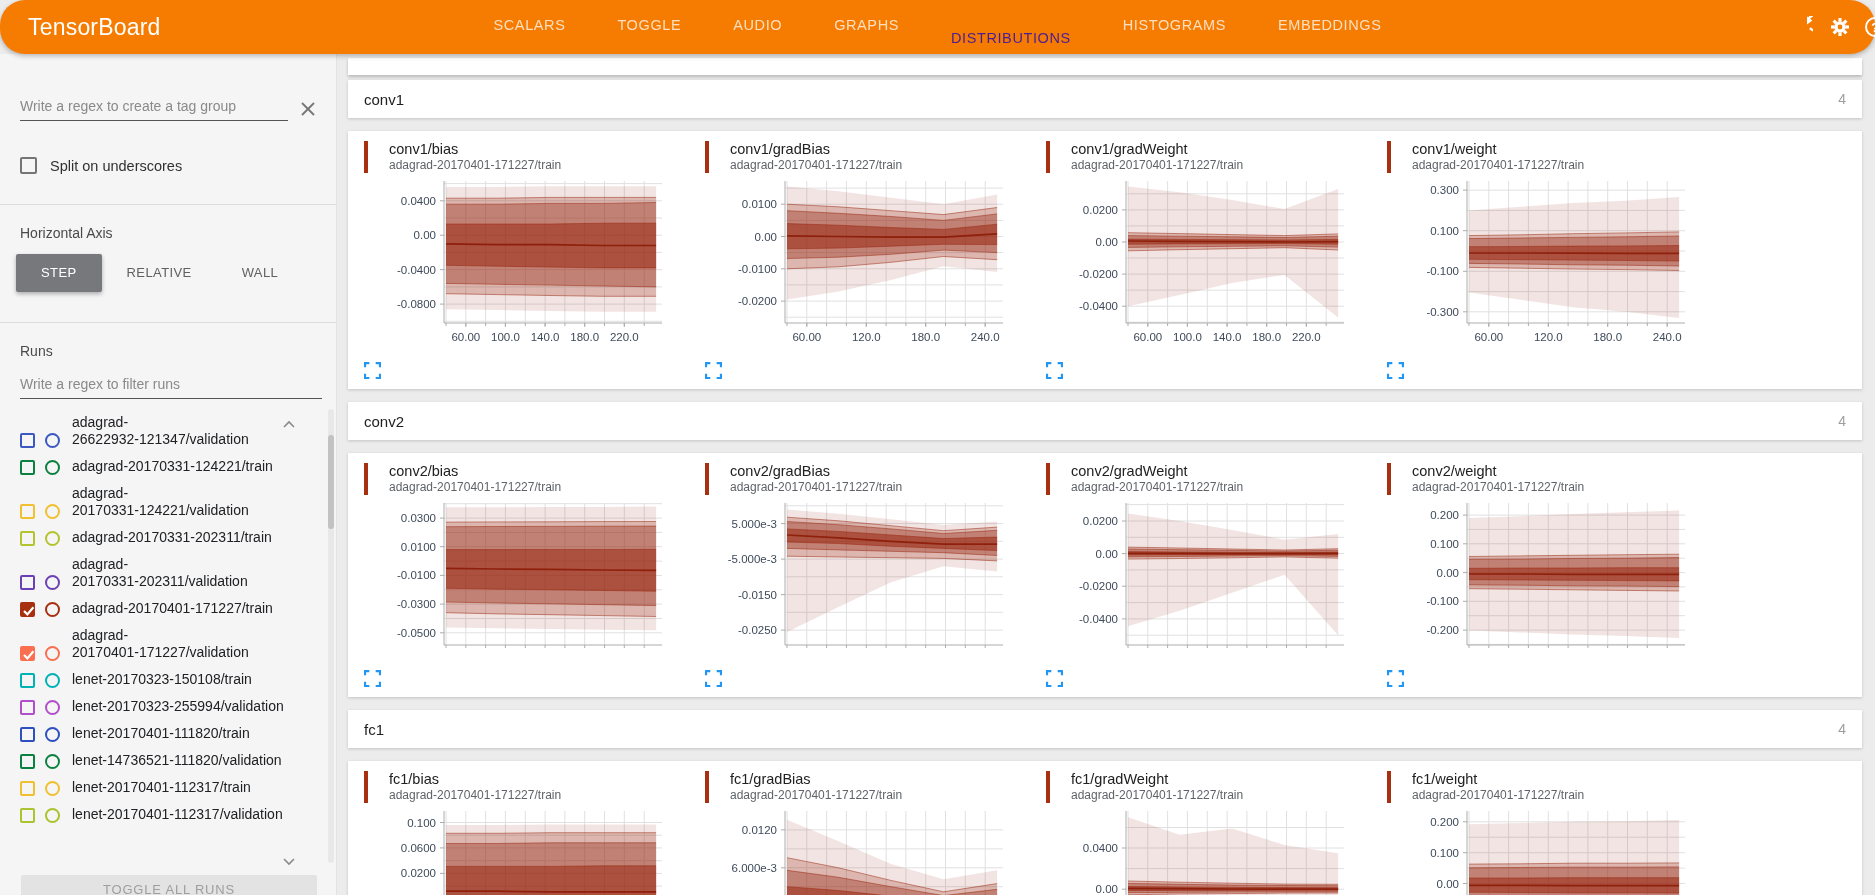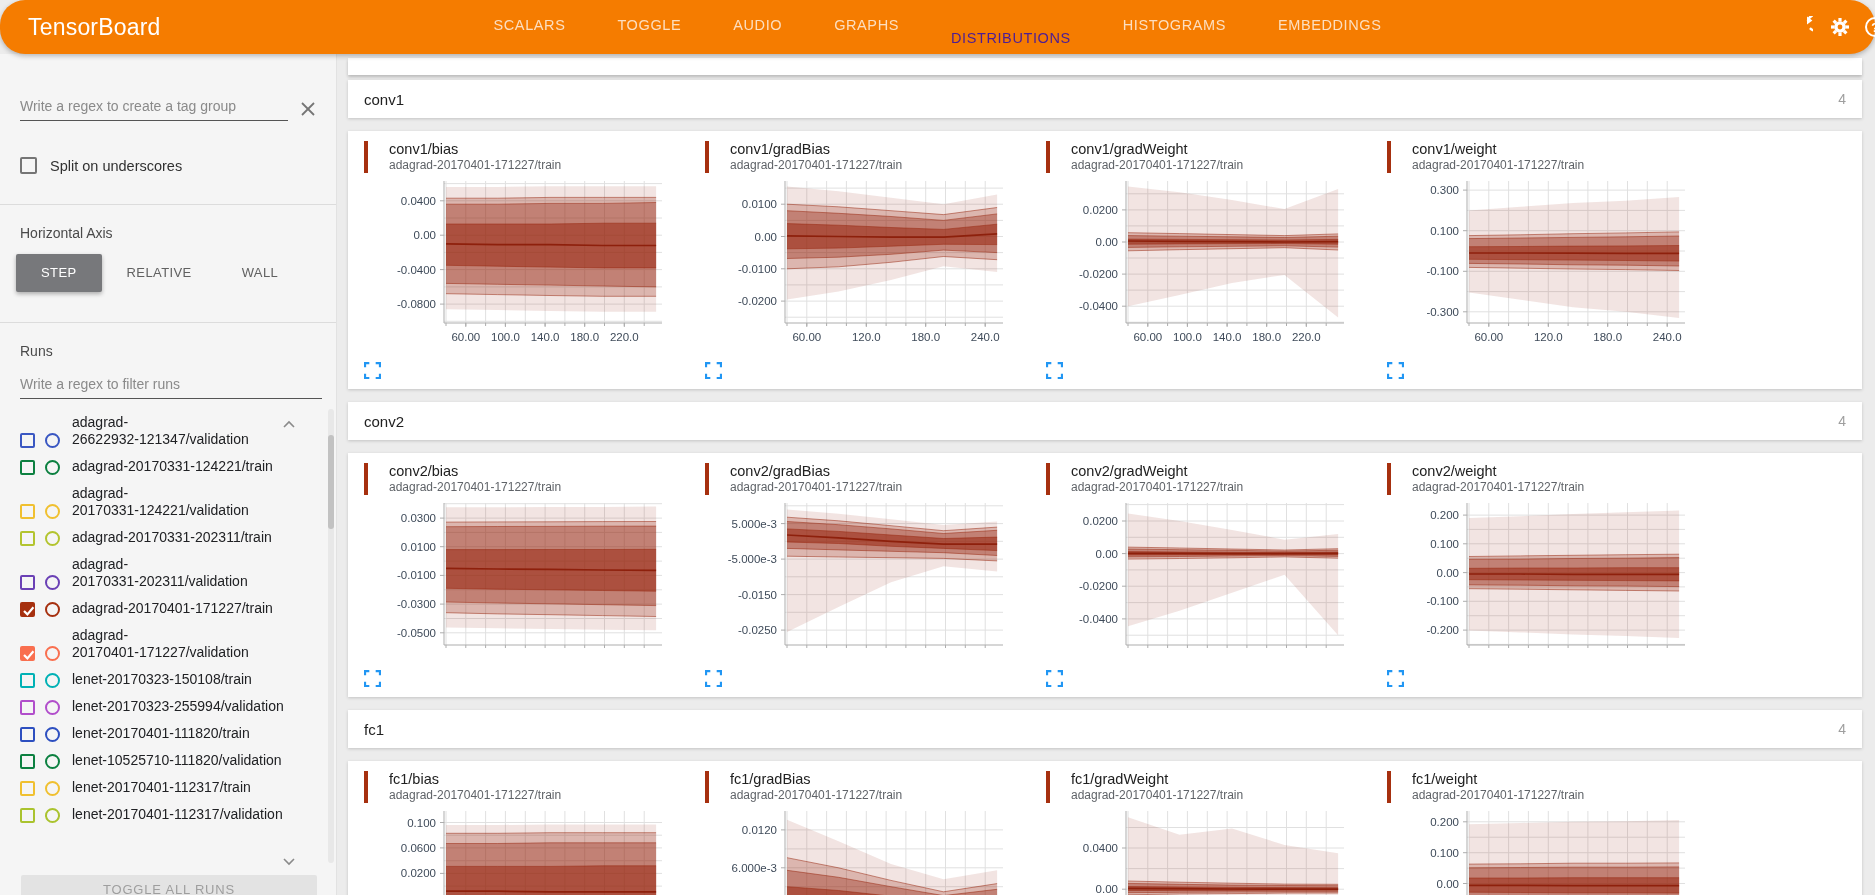--- a/index.html
+++ b/index.html
@@ -218,21 +218,21 @@
         <span class="run-cb" style="border-color: rgb(45, 79, 192);"></span>
         <span class="run-rc" style="border-color: rgb(45, 79, 192);"></span>
         <div class="run-lbl">
           <div>lenet-20170401-111820/train</div>
         </div>
       </div>
       <div class="run-item">
         <span class="run-cb" style="border-color: rgb(12, 128, 64);"></span>
         <span class="run-rc" style="border-color: rgb(12, 128, 64);"></span>
         <div class="run-lbl">
-          <div>lenet-10525710-111820/validation</div>
+          <div>lenet-14736521-111820/validation</div>
         </div>
       </div>
       <div class="run-item">
         <span class="run-cb" style="border-color: rgb(240, 192, 48);"></span>
         <span class="run-rc" style="border-color: rgb(240, 192, 48);"></span>
         <div class="run-lbl">
           <div>lenet-20170401-112317/train</div>
         </div>
       </div>
       <div class="run-item">

